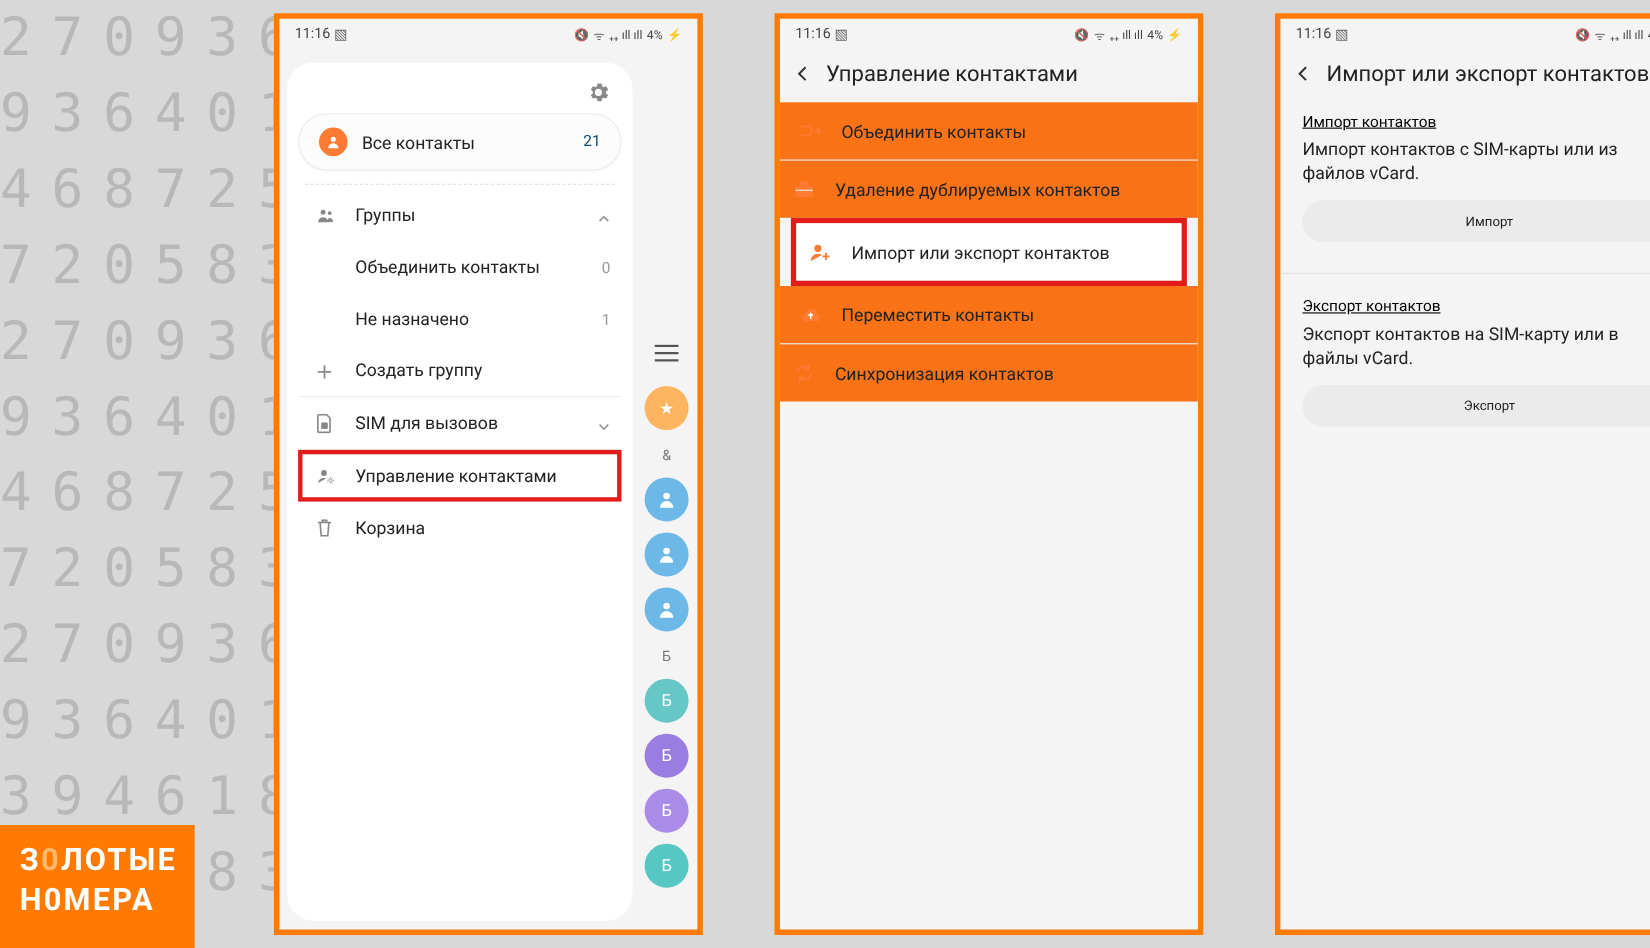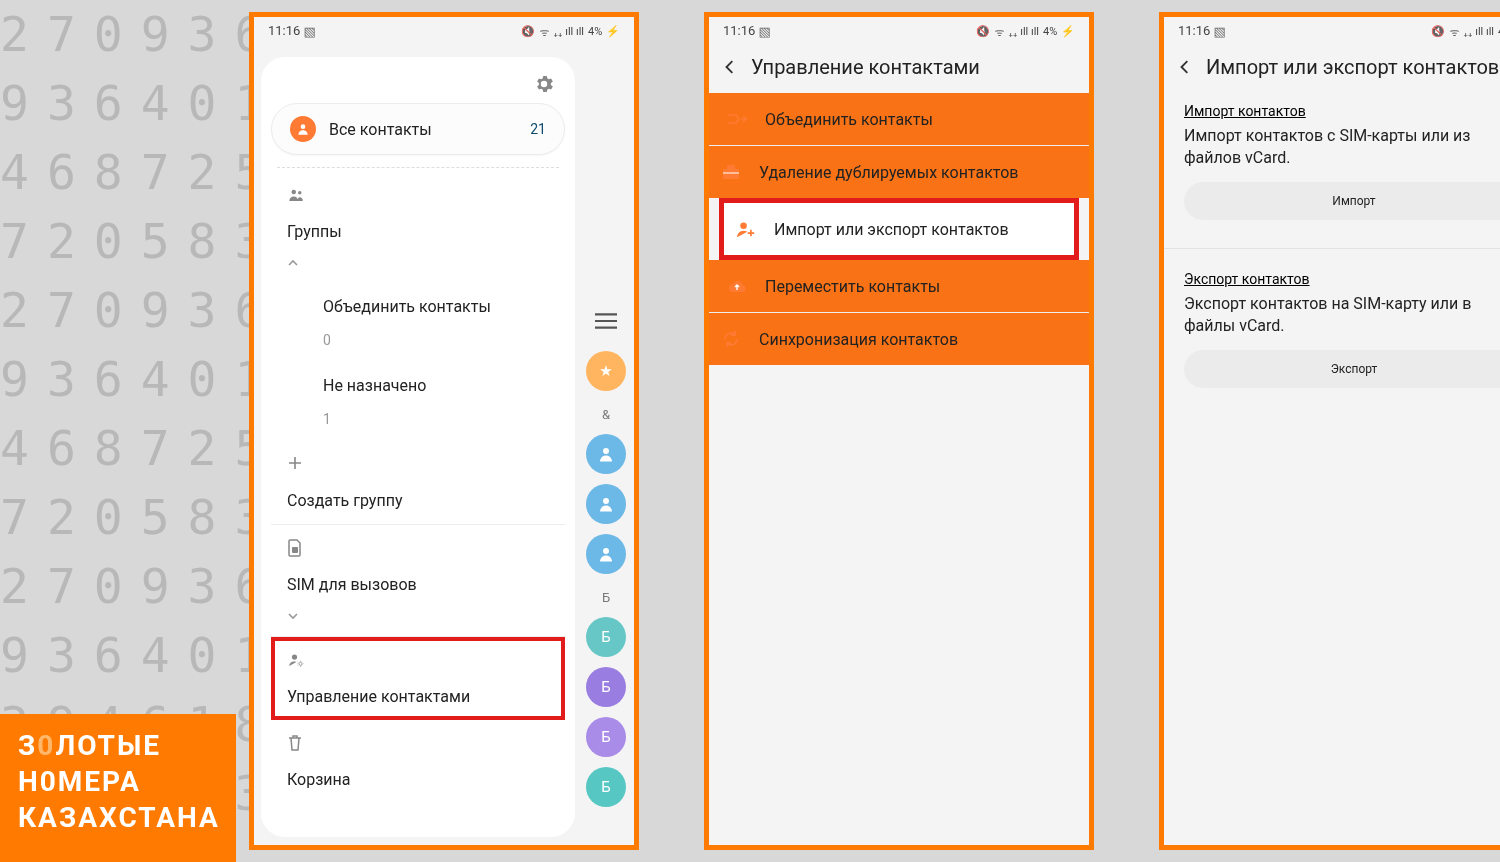--- a/index.html
+++ b/index.html
@@ -25,21 +25,21 @@
   .drawer { position: absolute; left: 7px; top: 40px; width: 314px; bottom: 8px; background: #fff; border-radius: 24px; padding: 10px 10px 0; }
   .gear-row { display: flex; justify-content: flex-end; padding: 6px 10px 8px; }
   .gear { width: 22px; height: 22px; color: #888; }
   .pill { background: #fcfcfc; border: 1px solid #ececec; border-radius: 28px; display: flex; align-items: center; padding: 12px 18px; gap: 13px; box-shadow: 0 1px 2px rgba(0,0,0,.04); }
   .pill .avatar { width: 26px; height: 26px; border-radius: 50%; background: #ff7a33; display: flex; align-items: center; justify-content: center; color: #fff; }
   .pill .ptitle { flex: 1; font-size: 16px; color: #222; }
   .pill .count { color: #0c4a6e; font-size: 14px; }
 
   .sep { border-top: 1px dashed #ddd; margin: 12px 6px 4px; }
 
-  .menurow { display: flex; align-items: flex-start; padding: 14px 10px 14px 16px; gap: 16px; font-size: 16px; color: #222; flex-direction: column; }
+  .menurow { display: flex; align-items: flex-end; padding: 14px 10px 14px 16px; gap: 16px; font-size: 16px; color: #222; }
   .menurow .lead { width: 20px; color: #888; flex: 0 0 20px; text-align: center; }
   .menurow .lbl { flex: 1; }
   .menurow .trail { color: #999; font-size: 14px; }
   .menurow.sub { padding-left: 52px; }
   .menurow.sep-under { border-bottom: 1px solid #eee; }
 
   .highlight-red { outline: 4px solid #e21b1b; outline-offset: -4px; }
 
   
   .strip { position: absolute; right: 4px; top: 296px; width: 48px; display: flex; flex-direction: column; gap: 10px; align-items: center; }
@@ -79,21 +79,20 @@
 468725148720
 720583670270
 270936401874
 936401874688
 394618120468
 720583670270</div>
 
 <div class="brand">
   <div><span>З</span><span class="o-zero">0</span><span>ЛОТЫЕ</span></div>
   <div>Н0МЕРА</div>
-  <div>КАЗАХСТАНА</div>
 </div>
 
 <div class="phones">
 
   <div class="phone">
     <div class="statusbar">
       <span><span>11:16</span> <span class="mini-ico">▧</span></span>
       <span class="right"><span class="mini-ico">🔇</span> <span class="mini-ico">ᯤ</span> ₊₊ ıll ıll <span>4%</span>⚡</span>
     </div>
 

